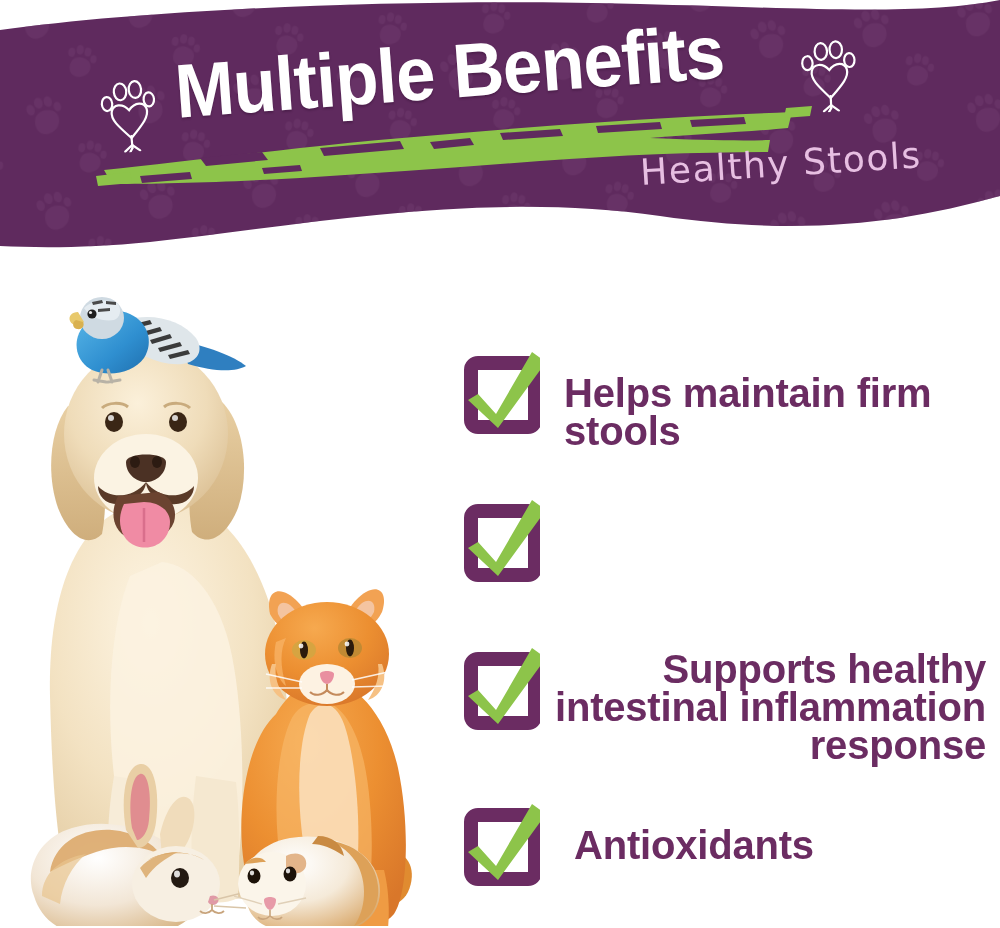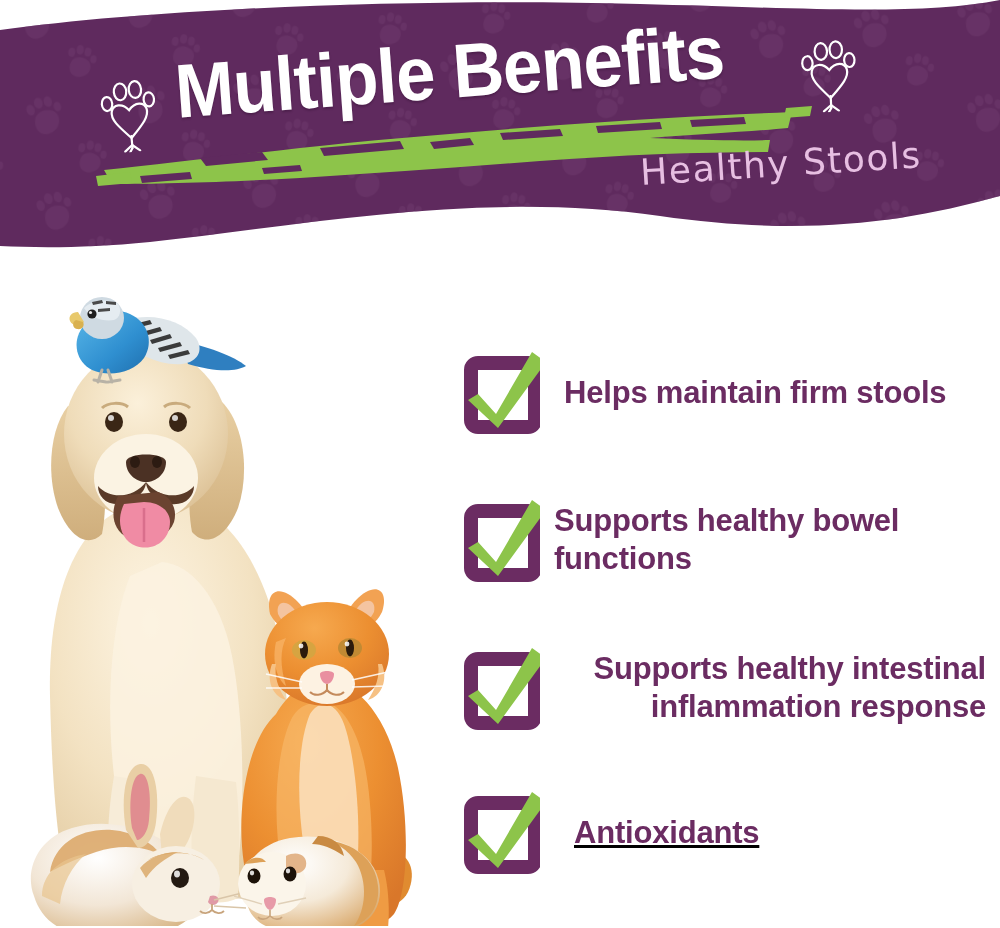--- a/index.html
+++ b/index.html
@@ -60,21 +60,21 @@
     width:540px;
   }
   .cb{position:relative;width:88px;height:92px;flex:0 0 88px;}
   .cb svg{position:absolute;left:0;top:0;}
   .benefit-text{
     margin-left:14px;
     padding-top:24px;
     color:#6b2c62;
     font-family:"Liberation Sans",sans-serif;
     font-weight:bold;
-    font-size:31px;
+    font-size:40px;
     line-height:38px;
     letter-spacing:-.2px;
     max-width:440px;
   }
   .benefit-text.two-line{padding-top:6px;}
   .benefit-text.single-pad{padding-top:26px;padding-left:10px;}
 </style>
 </head>
 <body>
 
@@ -438,36 +438,35 @@
 
     <div class="benefit-row" style="top:148px;">
       <div class="cb">
         <svg width="88" height="92" viewBox="0 0 88 92">
           <path d="M12,22 a14,14 0 0 1 14,-14 h50 a14,14 0 0 1 14,14 v50
                    a14,14 0 0 1 -14,14 h-50 a14,14 0 0 1 -14,-14 z
                    M26,22 v50 h50 v-50 z" fill="#6b2c62" fill-rule="evenodd"></path>
           <path d="M26,46 L44,66 L80,4 L94,14 L46,80 L16,52 Z" fill="#8dc44a"></path>
         </svg>
       </div>
-      <div class="benefit-text two-line" style="max-width:400px;">Supports healthy bowel functions</div>
     </div>
 
     <div class="benefit-row" style="top:296px;text-align:right;">
       <div class="cb">
         <svg width="88" height="92" viewBox="0 0 88 92">
           <path d="M12,22 a14,14 0 0 1 14,-14 h50 a14,14 0 0 1 14,14 v50
                    a14,14 0 0 1 -14,14 h-50 a14,14 0 0 1 -14,-14 z
                    M26,22 v50 h50 v-50 z" fill="#6b2c62" fill-rule="evenodd"></path>
           <path d="M26,46 L44,66 L80,4 L94,14 L46,80 L16,52 Z" fill="#8dc44a"></path>
         </svg>
       </div>
       <div class="benefit-text two-line" style="max-width:432px;">Supports healthy intestinal inflammation response</div>
     </div>
 
-    <div class="benefit-row" style="top:440px;text-decoration:underline;">
+    <div class="benefit-row" style="top:452px;">
       <div class="cb">
         <svg width="88" height="92" viewBox="0 0 88 92">
           <path d="M12,22 a14,14 0 0 1 14,-14 h50 a14,14 0 0 1 14,14 v50
                    a14,14 0 0 1 -14,14 h-50 a14,14 0 0 1 -14,-14 z
                    M26,22 v50 h50 v-50 z" fill="#6b2c62" fill-rule="evenodd"></path>
           <path d="M26,46 L44,66 L80,4 L94,14 L46,80 L16,52 Z" fill="#8dc44a"></path>
         </svg>
       </div>
       <div class="benefit-text single-pad" style="padding-left:20px;">Antioxidants</div>
     </div>

